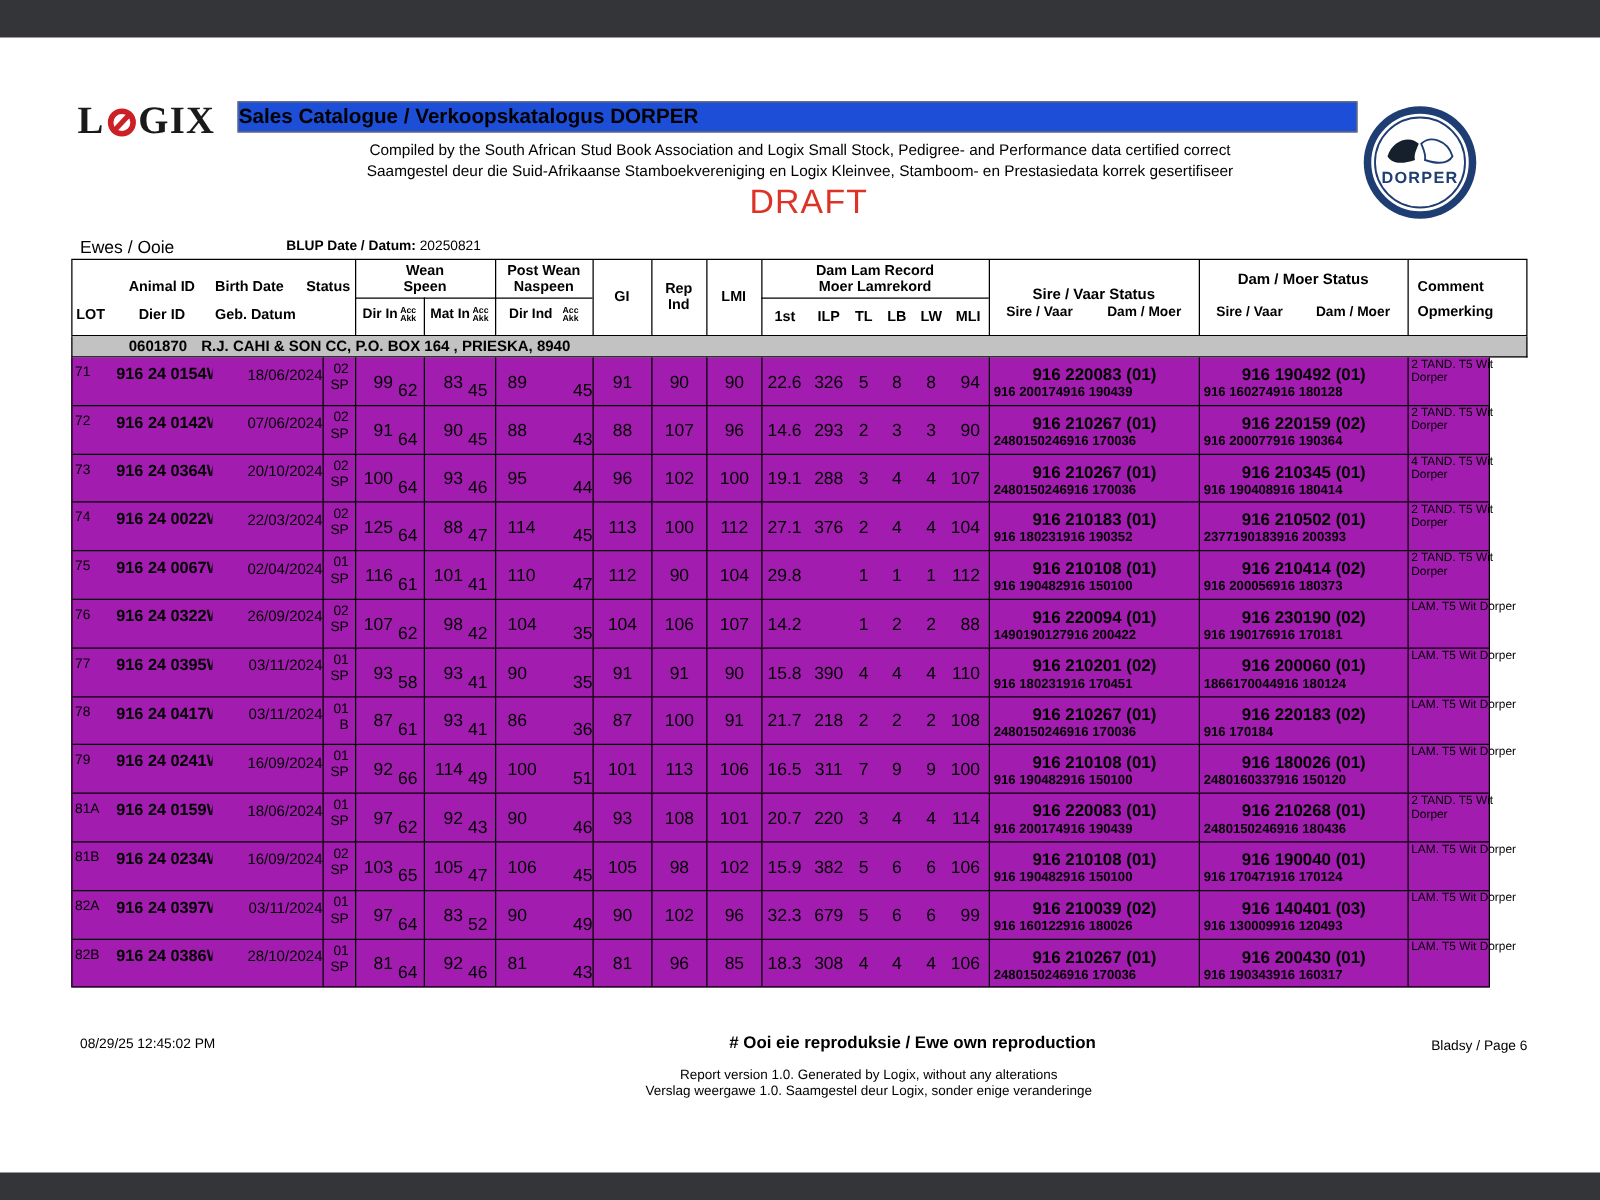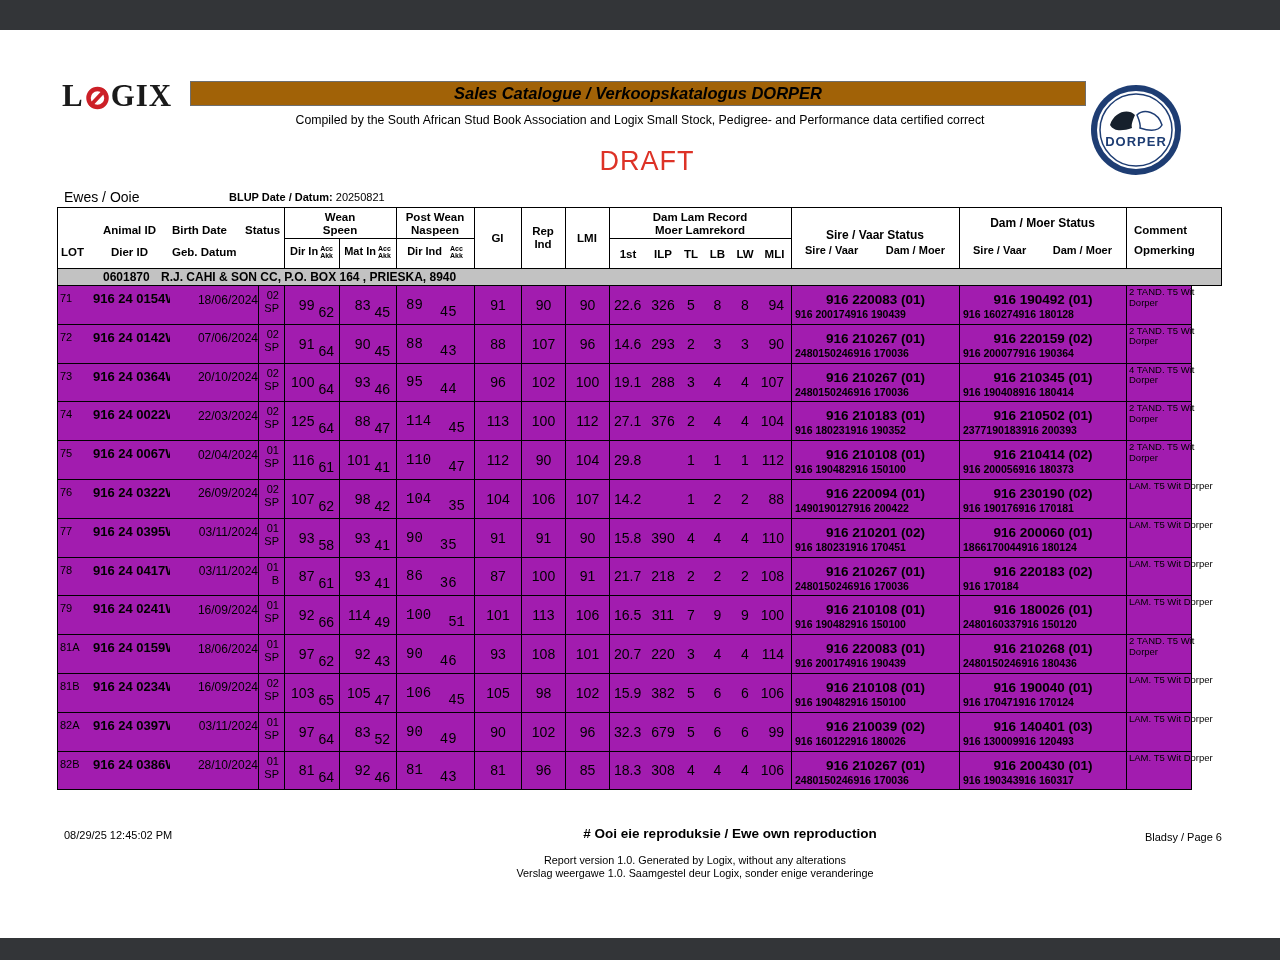--- a/index.html
+++ b/index.html
@@ -6,23 +6,23 @@
   .page{position:relative;width:1280px;height:960px;background:#fff;overflow:hidden;
         font-family:"Liberation Sans",sans-serif;color:#000;}
   .bar{position:absolute;left:0;width:1280px;background:#333538;}
   .bar.top{top:0;height:30px;}
   .bar.bottom{bottom:0;height:22px;}
 
   
   .logo{position:absolute;left:62px;top:78px;font-family:"Liberation Serif",serif;
         font-weight:bold;font-size:31px;letter-spacing:1px;color:#1a1a1a;display:flex;align-items:center;}
   .logo svg{margin:2px 1px 0 1px;}
-  .title-bar{position:absolute;left:190px;top:81px;width:894px;height:23px;background:#a16207;
-             border:1px solid #6e6e6e;display:flex;align-items:center;justify-content:center;
-             font-weight:bold;font-size:16.5px;font-style:italic;}
+  .title-bar{position:absolute;left:190px;top:81px;width:894px;height:23px;background:#1d4ed8;
+             border:1px solid #6e6e6e;display:flex;align-items:center;justify-content:flex-start;
+             font-weight:bold;font-size:16.5px;}
   .cert{position:absolute;left:140px;width:1000px;text-align:center;font-size:12.3px;}
   .cert.l1{top:113px;} .cert.l2{top:130px;}
   .draft{position:absolute;left:347px;top:146px;width:600px;text-align:center;
          font-size:27px;color:#dd3226;letter-spacing:1px;}
   .badge{position:absolute;left:1089px;top:83px;}
   .section-label{position:absolute;left:64px;top:189px;font-weight:normal;font-size:14px;}
   .blup{position:absolute;left:218px;top:191px;font-size:11px;padding-left:11px;}
   .blup b{font-weight:bold;}
 
   
@@ -55,21 +55,21 @@
   .c{position:relative;box-sizing:border-box;overflow:hidden;}
   .bl{border-left:1px solid #000;}
   .lot{font-size:11px;padding:6px 0 0 2px;}
   .aid{font-weight:bold;font-size:13px;padding:5px 0 0 4px;white-space:nowrap;}
   .bdate{font-size:12px;padding:6.5px 0 0 0;text-align:right;}
   .stat{font-size:11px;text-align:right;padding:3px 5px 0 0;line-height:13px;}
   .num{display:flex;align-items:center;font-size:14px;}
   .num .acc{font-size:14px;transform:translateY(7px);}
   .di{justify-content:flex-end;padding-right:5px;} .di .acc{margin-left:4px;}
   .mi{justify-content:flex-end;padding-right:6px;} .mi .acc{margin-left:4px;}
-  .dd{justify-content:flex-start;padding-left:9px;font-family:Liberation Mono, monospace;} .dd .acc{margin-left:17px;}
+  .dd{justify-content:space-between;padding-left:9px;} .dd .acc{margin-left:17px;}
   .mid{display:flex;align-items:center;justify-content:center;font-size:14px;}
   .firstc{display:flex;align-items:center;justify-content:flex-start;padding-left:4px;font-size:14px;}
   .mlic{display:flex;align-items:center;justify-content:flex-end;padding-right:7px;font-size:14px;}
   .parent{padding-top:6px;font-weight:bold;}
   .parent .p1{text-align:center;font-size:13.5px;white-space:nowrap;}
   .parent .p2{display:flex;justify-content:flex-start;font-size:10.5px;padding:1px 3px 0 3px;white-space:nowrap;}
   .commentc{font-size:9.5px;line-height:10.5px;padding:1px 2px;}
 
   
   .foot{position:absolute;font-size:11px;}
@@ -92,20 +92,21 @@
       <circle cx="12.5" cy="13" r="9" fill="none" stroke="#cc2027" stroke-width="4.5"></circle>
       <line x1="5" y1="21" x2="20" y2="5" stroke="#cc2027" stroke-width="4"></line>
     </svg>
     <span>GIX</span>
   </div>
 
   <div class="title-bar">
     <span>Sales Catalogue / Verkoopskatalogus DORPER</span>
   </div>
   <div class="cert l1">Compiled by the South African Stud Book Association and Logix Small Stock, Pedigree- and Performance data certified correct</div>
+  <div class="cert l2">Saamgestel deur die Suid-Afrikaanse Stamboekvereniging en Logix Kleinvee, Stamboom- en Prestasiedata korrek gesertifiseer</div>
   <div class="draft">DRAFT</div>
 
   <svg class="badge" width="94" height="94" viewBox="0 0 94 94">
     <circle cx="47" cy="47" r="45" fill="#1e3d73"></circle>
     <circle cx="47" cy="47" r="38" fill="#fff" stroke="#fff" stroke-width="2"></circle>
     <circle cx="47" cy="47" r="36" fill="#fff" stroke="#1e3d73" stroke-width="1.5"></circle>
     <path d="M21 42 C25 29 39 25 46 32 C44 37 42 41 43 45 C34 48 25 49 21 42 Z" fill="#16202c"></path>
     <path d="M73 42 C69 29 55 25 48 32 C50 37 52 41 51 45 C60 48 69 49 73 42 Z" fill="#fff" stroke="#1e3d73" stroke-width="1.5"></path>
     <text x="47" y="63" text-anchor="middle" font-family="Liberation Sans, sans-serif" font-size="13" font-weight="bold" fill="#1e3d73" letter-spacing="1">DORPER</text>
   </svg>

